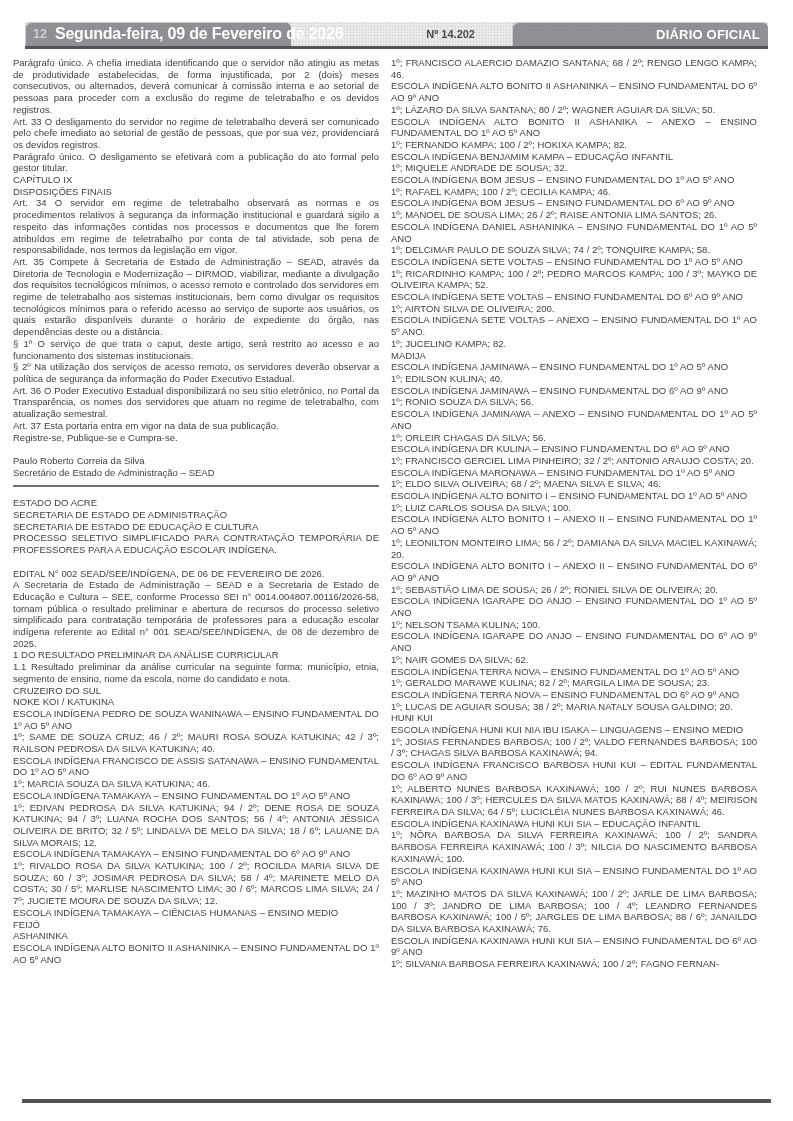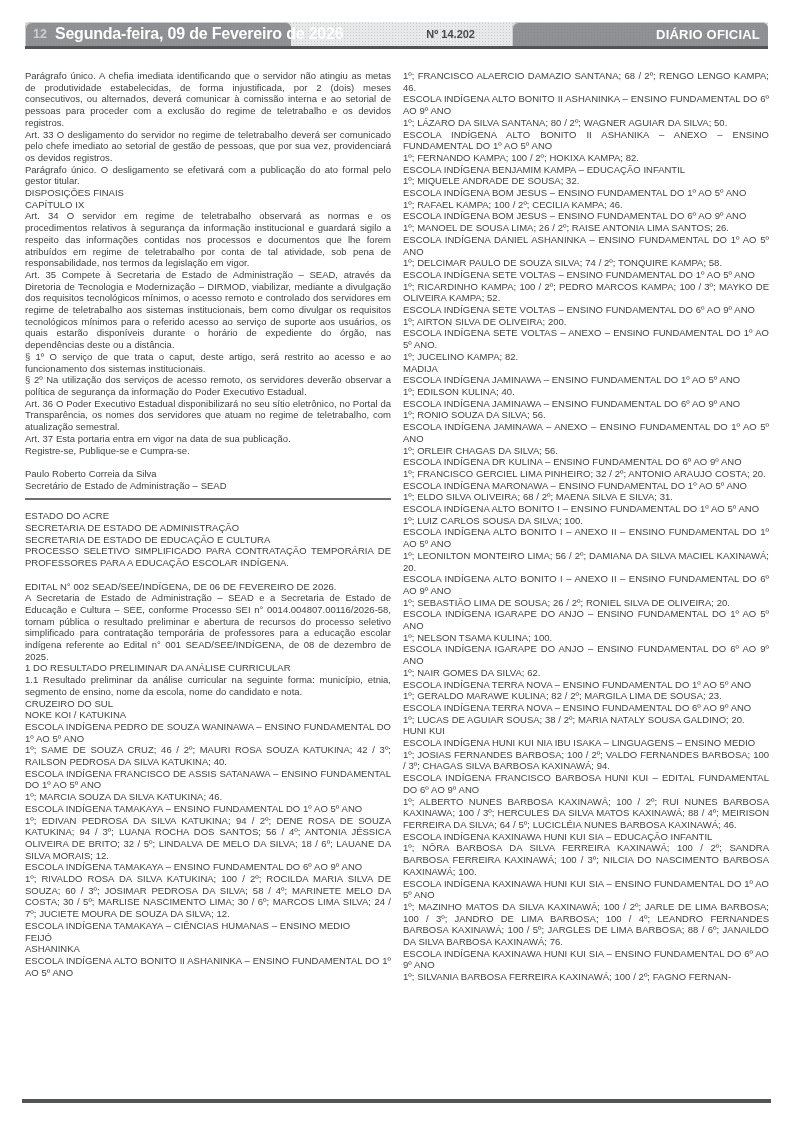--- a/index.html
+++ b/index.html
@@ -30,21 +30,21 @@
   .date-text { color:#ffffff; font-weight:bold; font-size:16px; letter-spacing:-0.2px; white-space:nowrap; }
   .edition {
     position:absolute; left:270px; top:0; width:180px; height:16px; line-height:24px;
     text-align:right; color:#47494b; font-weight:bold; font-size:11px;
   }
   .masthead { color:#ffffff; font-weight:bold; font-size:13px; letter-spacing:0.2px; white-space:nowrap;padding-left:24px; }
   .header-rule { position:absolute; left:25px; top:46px; width:743px; height:3px; background:var(--bar_dark); }
   .bottom-bar { position:absolute; left:22px; top:1099px; width:749px; height:4px; background:var(--bar_dark); }
 
   
-  .columns { position:absolute; left:25px; top:57px; width:744px; height:1040px;margin-top:13px; }
+  .columns { position:absolute; left:13px; top:57px; width:744px; height:1040px; }
   .col { position:absolute; top:0; width:366px; height:1040px; overflow:hidden; }
   .col-left { left:0; }
   .col-right { left:378px; }
   .para {
     margin:0; text-align:justify; font-size:9.5px; line-height:11.7px;
     color:var(--text); word-spacing:0.15px;
   }
   .spacer { height:11.7px; }
   .rule { height:0; border:none; border-top:2px solid #6e7072; margin:7px 0 10px 0; }
 </style>
@@ -61,22 +61,22 @@
     <span class="masthead">DIÁRIO OFICIAL</span>
   </div>
 </div>
 <div class="header-rule"></div>
 
 <div class="columns">
   <div class="col col-left">
       <p class="para">Parágrafo único. A chefia imediata identificando que o servidor não atingiu as metas de produtividade estabelecidas, de forma injustificada, por 2 (dois) meses consecutivos, ou alternados, deverá comunicar à comissão interna e ao setorial de pessoas para proceder com a exclusão do regime de teletrabalho e os devidos registros.</p>
       <p class="para">Art. 33 O desligamento do servidor no regime de teletrabalho deverá ser comunicado pelo chefe imediato ao setorial de gestão de pessoas, que por sua vez, providenciará os devidos registros.</p>
       <p class="para">Parágrafo único. O desligamento se efetivará com a publicação do ato formal pelo gestor titular.</p>
+      <p class="para">CAPÍTULO IX</p>
       <p class="para">DISPOSIÇÕES FINAIS</p>
-      <p class="para">CAPÍTULO IX</p>
       <p class="para">Art. 34 O servidor em regime de teletrabalho observará as normas e os procedimentos relativos à segurança da informação institucional e guardará sigilo a respeito das informações contidas nos processos e documentos que lhe forem atribuídos em regime de teletrabalho por conta de tal atividade, sob pena de responsabilidade, nos termos da legislação em vigor.</p>
       <p class="para">Art. 35 Compete à Secretaria de Estado de Administração – SEAD, através da Diretoria de Tecnologia e Modernização – DIRMOD, viabilizar, mediante a divulgação dos requisitos tecnológicos mínimos, o acesso remoto e controlado dos servidores em regime de teletrabalho aos sistemas institucionais, bem como divulgar os requisitos tecnológicos mínimos para o referido acesso ao serviço de suporte aos usuários, os quais estarão disponíveis durante o horário de expediente do órgão, nas dependências deste ou a distância.</p>
       <p class="para">§ 1º O serviço de que trata o caput, deste artigo, será restrito ao acesso e ao funcionamento dos sistemas institucionais.</p>
       <p class="para">§ 2º Na utilização dos serviços de acesso remoto, os servidores deverão observar a política de segurança da informação do Poder Executivo Estadual.</p>
       <p class="para">Art. 36 O Poder Executivo Estadual disponibilizará no seu sítio eletrônico, no Portal da Transparência, os nomes dos servidores que atuam no regime de teletrabalho, com atualização semestral.</p>
       <p class="para">Art. 37 Esta portaria entra em vigor na data de sua publicação.</p>
       <p class="para">Registre-se, Publique-se e Cumpra-se.</p>
       <div class="spacer"></div>
       <p class="para">Paulo Roberto Correia da Silva</p>
       <p class="para">Secretário de Estado de Administração – SEAD</p>
@@ -128,21 +128,21 @@
       <p class="para">MADIJA</p>
       <p class="para">ESCOLA INDÍGENA JAMINAWA – ENSINO FUNDAMENTAL DO 1º AO 5º ANO</p>
       <p class="para">1º; EDILSON KULINA; 40.</p>
       <p class="para">ESCOLA INDÍGENA JAMINAWA – ENSINO FUNDAMENTAL DO 6º AO 9º ANO</p>
       <p class="para">1º; RONIO SOUZA DA SILVA; 56.</p>
       <p class="para">ESCOLA INDÍGENA JAMINAWA – ANEXO – ENSINO FUNDAMENTAL DO 1º AO 5º ANO</p>
       <p class="para">1º; ORLEIR CHAGAS DA SILVA; 56.</p>
       <p class="para">ESCOLA INDÍGENA DR KULINA – ENSINO FUNDAMENTAL DO 6º AO 9º ANO</p>
       <p class="para">1º; FRANCISCO GERCIEL LIMA PINHEIRO; 32 / 2º; ANTONIO ARAUJO COSTA; 20.</p>
       <p class="para">ESCOLA INDÍGENA MARONAWA – ENSINO FUNDAMENTAL DO 1º AO 5º ANO</p>
-      <p class="para">1º; ELDO SILVA OLIVEIRA; 68 / 2º; MAENA SILVA E SILVA; 31.</p>
+      <p class="para">1º; ELDO SILVA OLIVEIRA; 68 / 2º; MAENA SILVA E SILVA; 46.</p>
       <p class="para">ESCOLA INDÍGENA ALTO BONITO I – ENSINO FUNDAMENTAL DO 1º AO 5º ANO</p>
       <p class="para">1º; LUIZ CARLOS SOUSA DA SILVA; 100.</p>
       <p class="para">ESCOLA INDÍGENA ALTO BONITO I – ANEXO II – ENSINO FUNDAMENTAL DO 1º AO 5º ANO</p>
       <p class="para">1º; LEONILTON MONTEIRO LIMA; 56 / 2º; DAMIANA DA SILVA MACIEL KAXINAWÁ; 20.</p>
       <p class="para">ESCOLA INDÍGENA ALTO BONITO I – ANEXO II – ENSINO FUNDAMENTAL DO 6º AO 9º ANO</p>
       <p class="para">1º; SEBASTIÃO LIMA DE SOUSA; 26 / 2º; RONIEL SILVA DE OLIVEIRA; 20.</p>
       <p class="para">ESCOLA INDÍGENA IGARAPE DO ANJO – ENSINO FUNDAMENTAL DO 1º AO 5º ANO</p>
       <p class="para">1º; NELSON TSAMA KULINA; 100.</p>
       <p class="para">ESCOLA INDÍGENA IGARAPE DO ANJO – ENSINO FUNDAMENTAL DO 6º AO 9º ANO</p>
       <p class="para">1º; NAIR GOMES DA SILVA; 62.</p>

